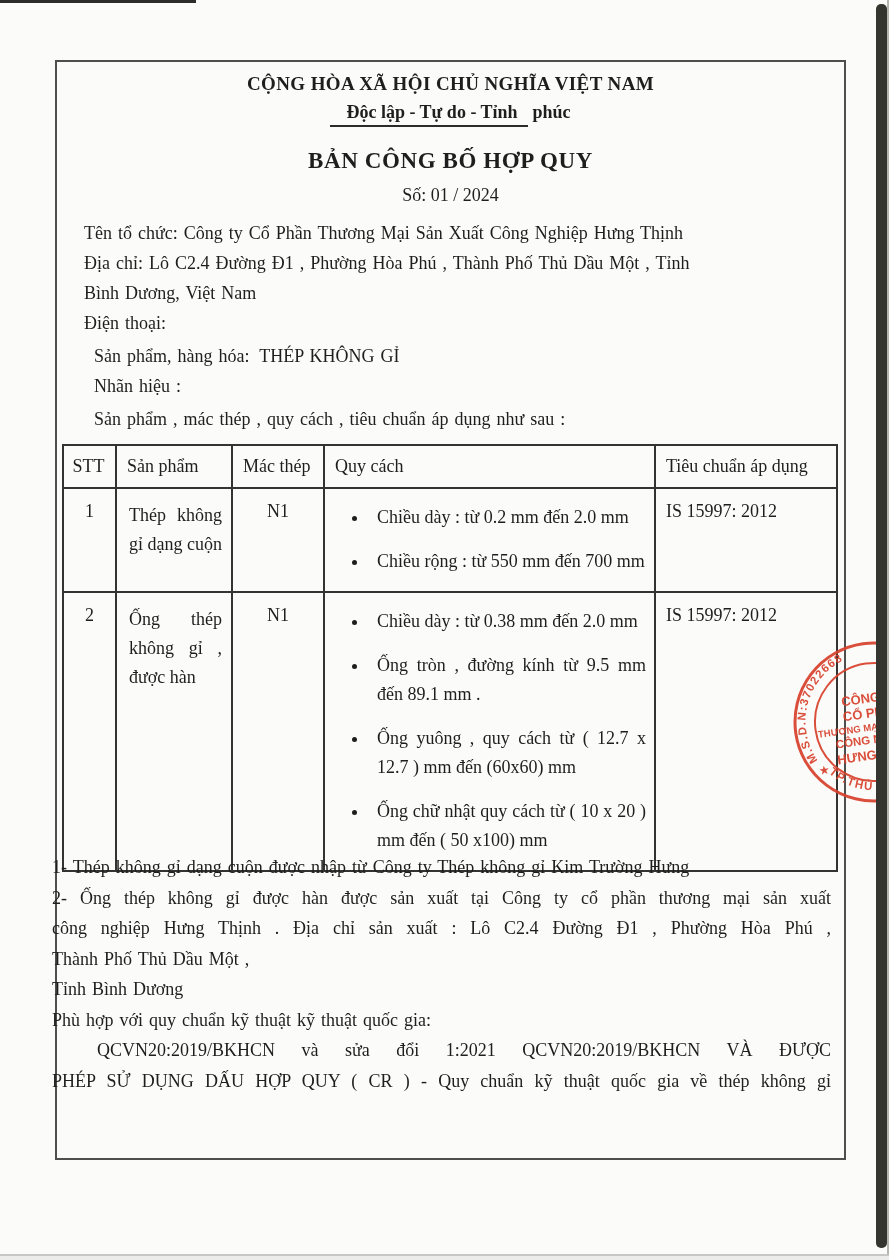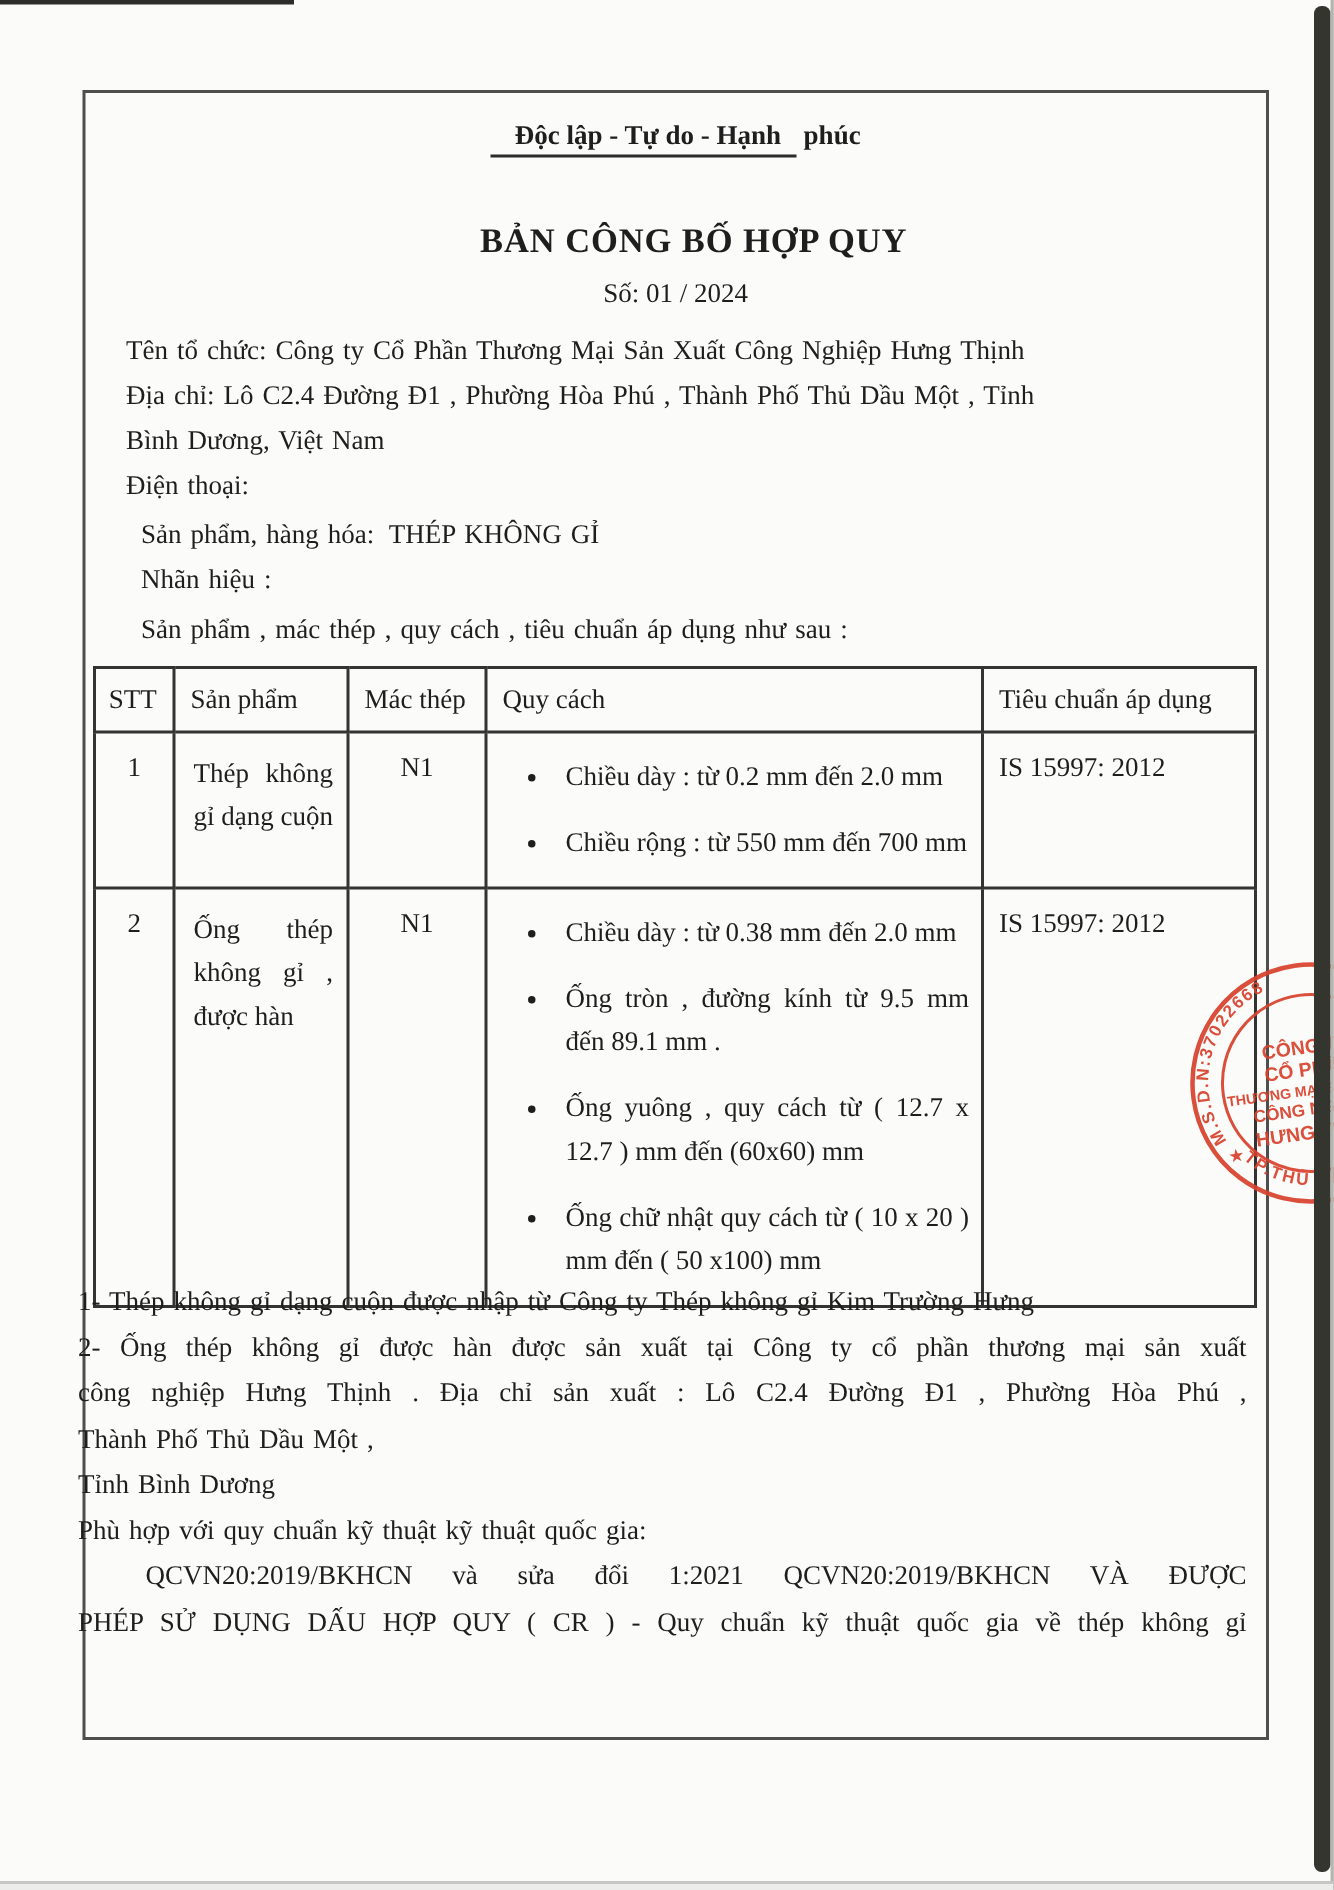--- a/index.html
+++ b/index.html
@@ -19,21 +19,21 @@
   .scan-bottom{position:absolute;left:0;top:1254px;width:889px;height:6px;background:#ececea;border-top:2px solid #c6c6c4;box-sizing:border-box;}
   
   .frame{position:absolute;left:55px;top:60px;width:791px;height:1100px;border:2px solid #4e4e4c;box-sizing:border-box;}
 
   
   .head-block{position:absolute;left:55px;top:73px;width:791px;text-align:center;}
   .republic{font-size:19px;font-weight:bold;letter-spacing:.4px;}
   .motto{font-size:18px;font-weight:bold;margin-top:7px;}
   .motto .underlined{border-bottom:2px solid #2b2b2b;padding:0 10px 2px 16px;display:inline-block;}
   .motto .tail{margin-left:5px;}
-  .doc-title{position:absolute;left:55px;top:148px;width:791px;text-align:center;font-size:23px;font-weight:bold;letter-spacing:.6px;padding-left:12px;}
+  .doc-title{position:absolute;left:55px;top:148px;width:791px;text-align:center;font-size:23px;font-weight:bold;letter-spacing:.6px;}
   .doc-number{position:absolute;left:55px;top:185px;width:791px;text-align:center;font-size:18px;}
 
   
   .org{position:absolute;left:84px;top:218px;width:724px;font-size:18px;line-height:30px;word-spacing:1.5px;}
   .org p{margin:0;}
   .org .sub{margin-left:10px;}
   .org .gap{margin-top:3px;}
   .bold{font-weight:normal;}
   .prod-label{padding-right:4px;}
 
@@ -74,21 +74,22 @@
 </style>
 </head>
 <body>
 
 <div class="page">
 
   <div class="scan-top"></div>
   <div class="frame"></div>
 
   <div class="head-block">
-    <div class="motto"><span class="underlined">Độc lập - Tự do - Hạnh</span><span class="tail">phúc</span></div>
+    <div class="republic">CỘNG HÒA XÃ HỘI CHỦ NGHĨA VIỆT NAM</div>
+    <div class="motto"><span class="underlined">Độc lập - Tự do - Tỉnh</span><span class="tail">phúc</span></div>
   </div>
 
   <div class="doc-title">BẢN CÔNG BỐ HỢP QUY</div>
   <div class="doc-number">Số: 01 / 2024</div>
 
   <div class="org">
     <p>Tên tổ chức: Công ty Cổ Phần Thương Mại Sản Xuất Công Nghiệp Hưng Thịnh</p>
     <p>Địa chỉ: Lô C2.4 Đường Đ1 , Phường Hòa Phú , Thành Phố Thủ Dầu Một , Tỉnh</p>
     <p>Bình Dương, Việt Nam</p>
     <p>Điện thoại:</p>

